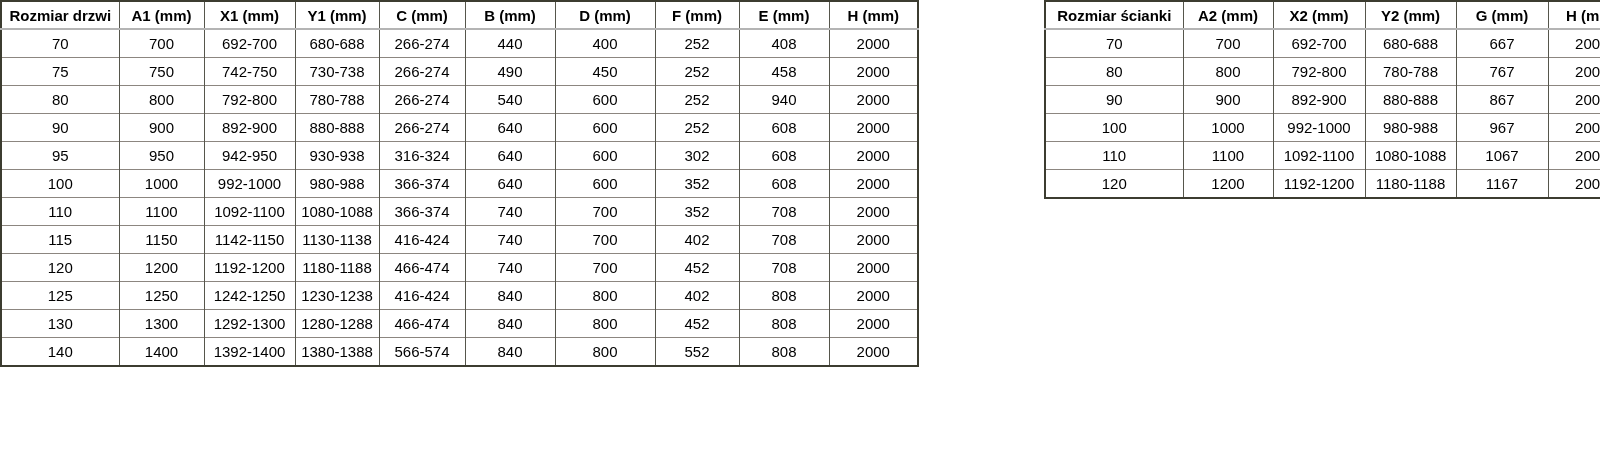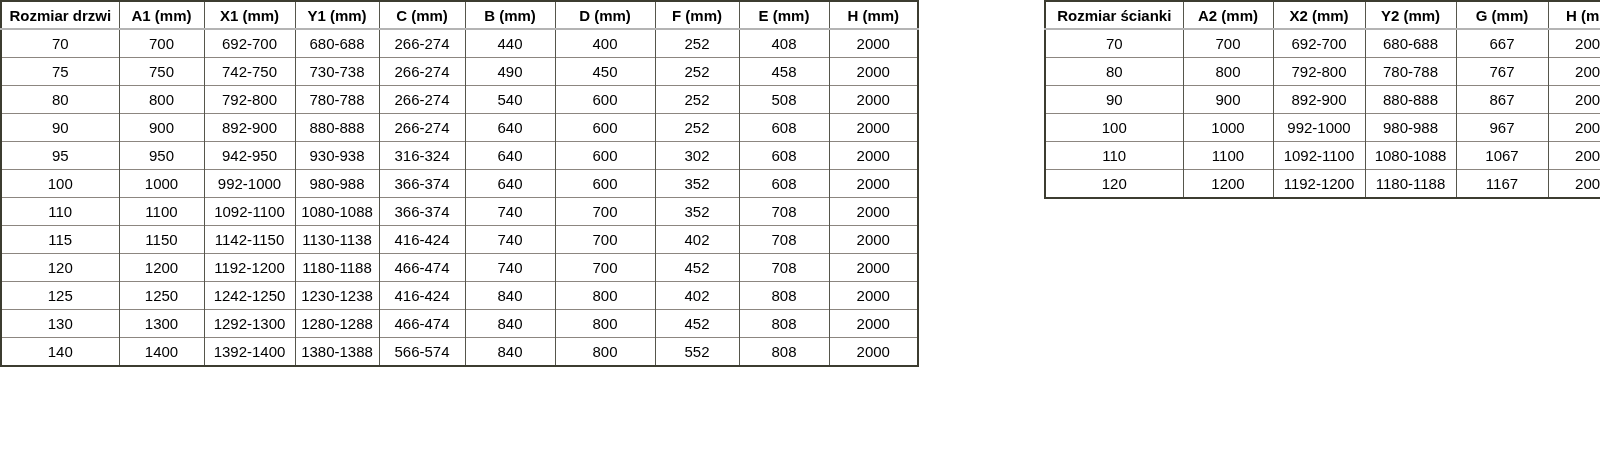--- a/index.html
+++ b/index.html
@@ -122,21 +122,21 @@
         </tr>
         <tr>
           <td>80</td>
           <td>800</td>
           <td>792-800</td>
           <td>780-788</td>
           <td>266-274</td>
           <td>540</td>
           <td>600</td>
           <td>252</td>
-          <td>508</td>
+          <td>940</td>
           <td>2000</td>
         </tr>
         <tr>
           <td>90</td>
           <td>900</td>
           <td>892-900</td>
           <td>880-888</td>
           <td>266-274</td>
           <td>640</td>
           <td>600</td>

